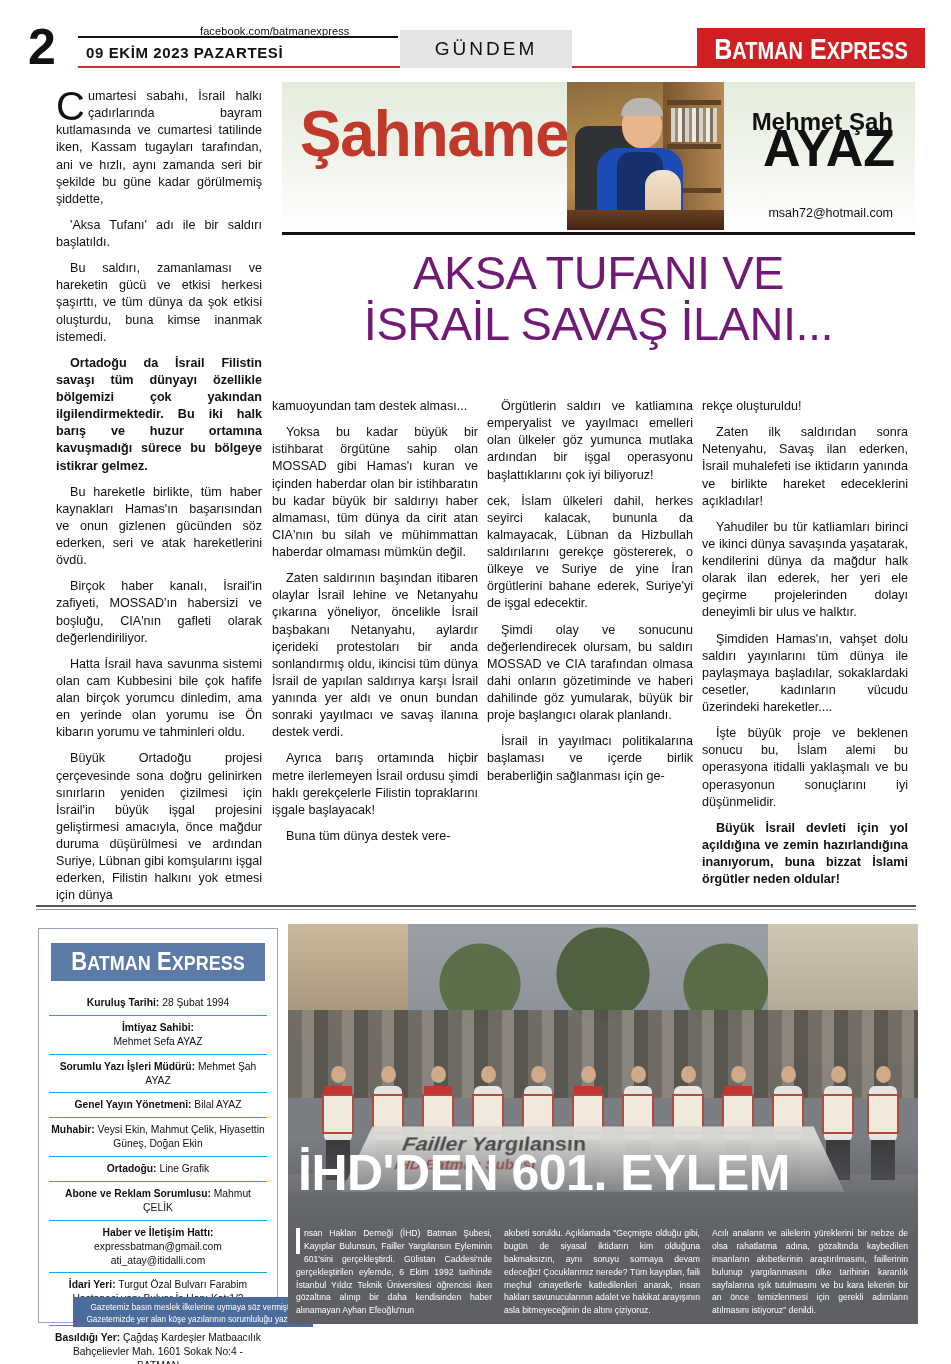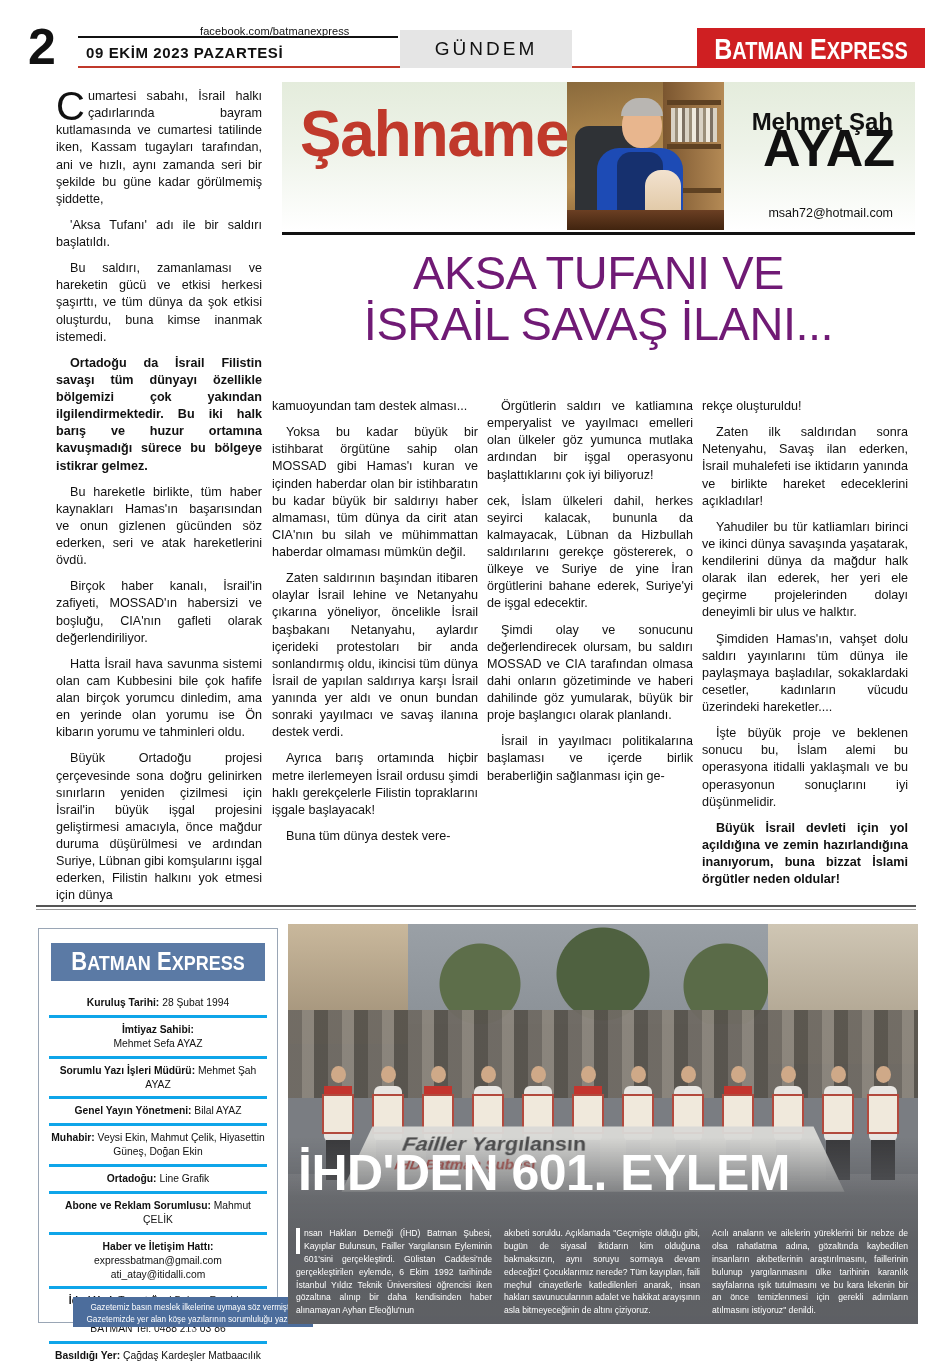--- a/index.html
+++ b/index.html
@@ -163,21 +163,21 @@
   .infobox .logo {
     background: #5b7aa5; margin: 6px 2px 10px 2px; height: 38px;
     display:flex; align-items:center; justify-content:center;
   }
   .infobox .logo span {
     color:#fff; font-weight:bold; font-size: 22px; white-space:nowrap;
     transform: scaleY(1.15);
   }
   .infobox .logo span .sm { font-size: 18px; }
   .ib-row {
-    border-top: 3px solid #0ea5e9; padding: 5px 2px 5px 2px;
+    border-top: 1px solid #0ea5e9; padding: 5px 2px 5px 2px;
     text-align: center; font-size: 10.3px; line-height: 1.35;
   }
   .ib-row:first-of-type { border-top: none; }
   .ib-row b { font-weight: bold; }
   .ib-note {
     position:absolute; left: 38px; top: 1297px; width: 240px; height: 30px;
     background:#4c6d9c; color:#fff; font-size: 8.2px; line-height: 1.5;
     text-align:center; padding: 5px 6px; margin-left: 35px;
   }
 

